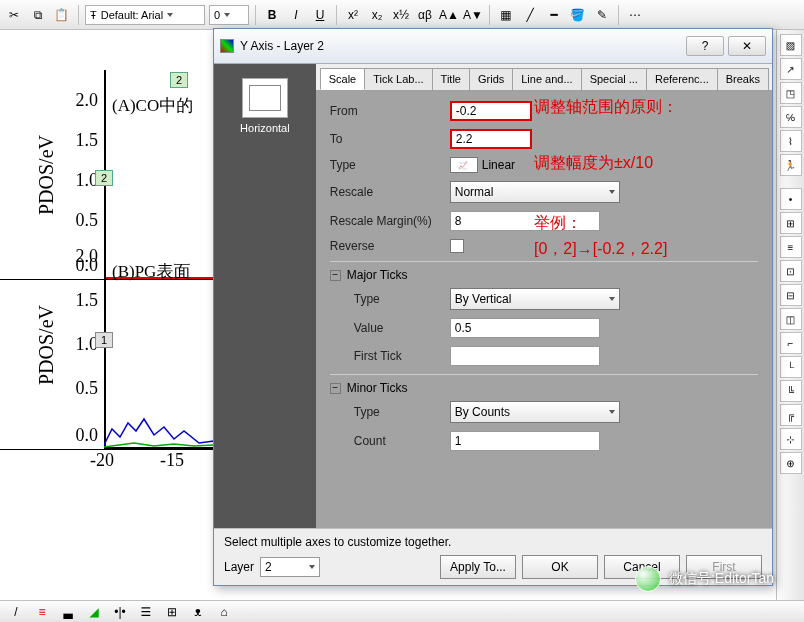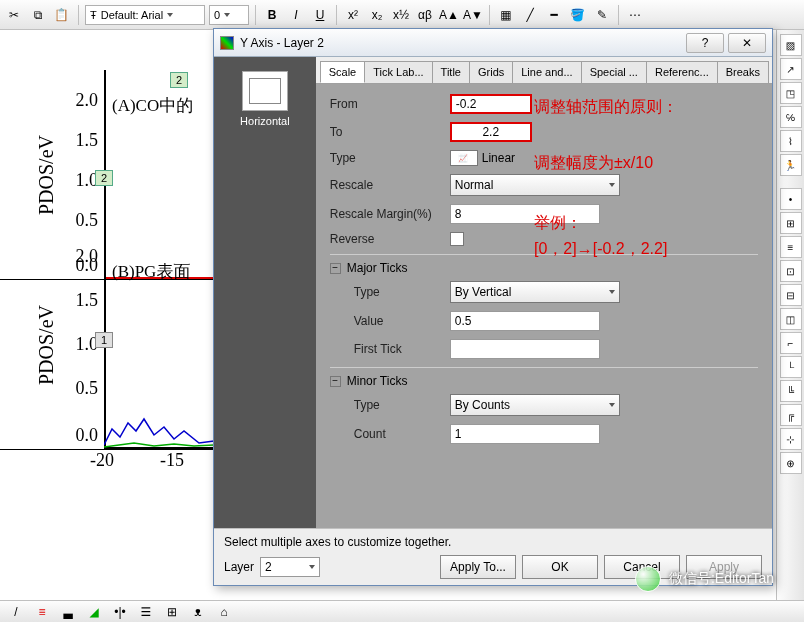--- a/index.html
+++ b/index.html
@@ -53,21 +53,21 @@
   .panel-title { position:absolute; left:112px; font-family:"Times New Roman",serif; font-size:17px; }
 
   
   .dialog {
     position:absolute; left:213px; top:28px; width:560px; height:558px;
     background:#eee; border:1px solid #6b8bb5;
     box-shadow: 3px 3px 10px rgba(0,0,0,0.3);
     display:flex; flex-direction:column;
   }
   .titlebar {
-    height:28px; background:linear-gradient(#fdfdfd,#e2e8f0);
+    height:35px; background:linear-gradient(#fdfdfd,#e2e8f0);
     display:flex; align-items:center; padding:0 6px;
     border-bottom:1px solid #a0b0c0;
   }
   .title-icon { width:14px;height:14px;border:1px solid #888;background:linear-gradient(45deg,#d00,#0d0,#00d);margin-right:6px; }
   .titlebar .ttl { flex:1; font-size:12px; }
   .win-btn { width:38px;height:20px;border:1px solid #b0b0b0;background:linear-gradient(#fdfdfd,#e0e0e0);margin-left:4px;display:flex;align-items:center;justify-content:center;border-radius:2px;}
   .dlg-body { flex:1; display:flex; }
   .left-pane {
     width:112px; background:#555; padding:6px 0;
   }
@@ -248,21 +248,21 @@
         <div class="tab">Referenc...</div>
         <div class="tab">Breaks</div>
       </div>
       <div class="scroll-pane">
         <div class="row">
           <div class="lbl">From</div>
           <input class="inp redbox" style="width: 82px;" value="-0.2">
         </div>
         <div class="row">
           <div class="lbl">To</div>
-          <input class="inp redbox" style="width: 82px; text-align: center;" value="2.2">
+          <input class="inp redbox" style="width: 82px;" value="2.2">
         </div>
         <div class="row">
           <div class="lbl">Type</div>
           <div class="linear-ico">📈</div>
           <span>Linear</span>
         </div>
         <div class="row">
           <div class="lbl">Rescale</div>
           <div class="sel">
             <span>Normal</span>
@@ -331,21 +331,21 @@
     <div class="footer-row">
       <span>Layer</span>
       <div class="layer-sel">
         <span>2</span>
           <span class="arrow-d"></span>
       </div>
       <div style="flex:1"></div>
       <button class="dlg-btn">Apply To...</button>
       <button class="dlg-btn">OK</button>
       <button class="dlg-btn">Cancel</button>
-      <button class="dlg-btn" disabled="">Apply</button>
+      <button class="dlg-btn" disabled="">First</button>
     </div>
   </div>
 </div>
 
 <div class="watermark">
   <div class="wm-ico"></div>
   <span>微信号:EditorTan</span>
 </div>
 
 </body></html>

